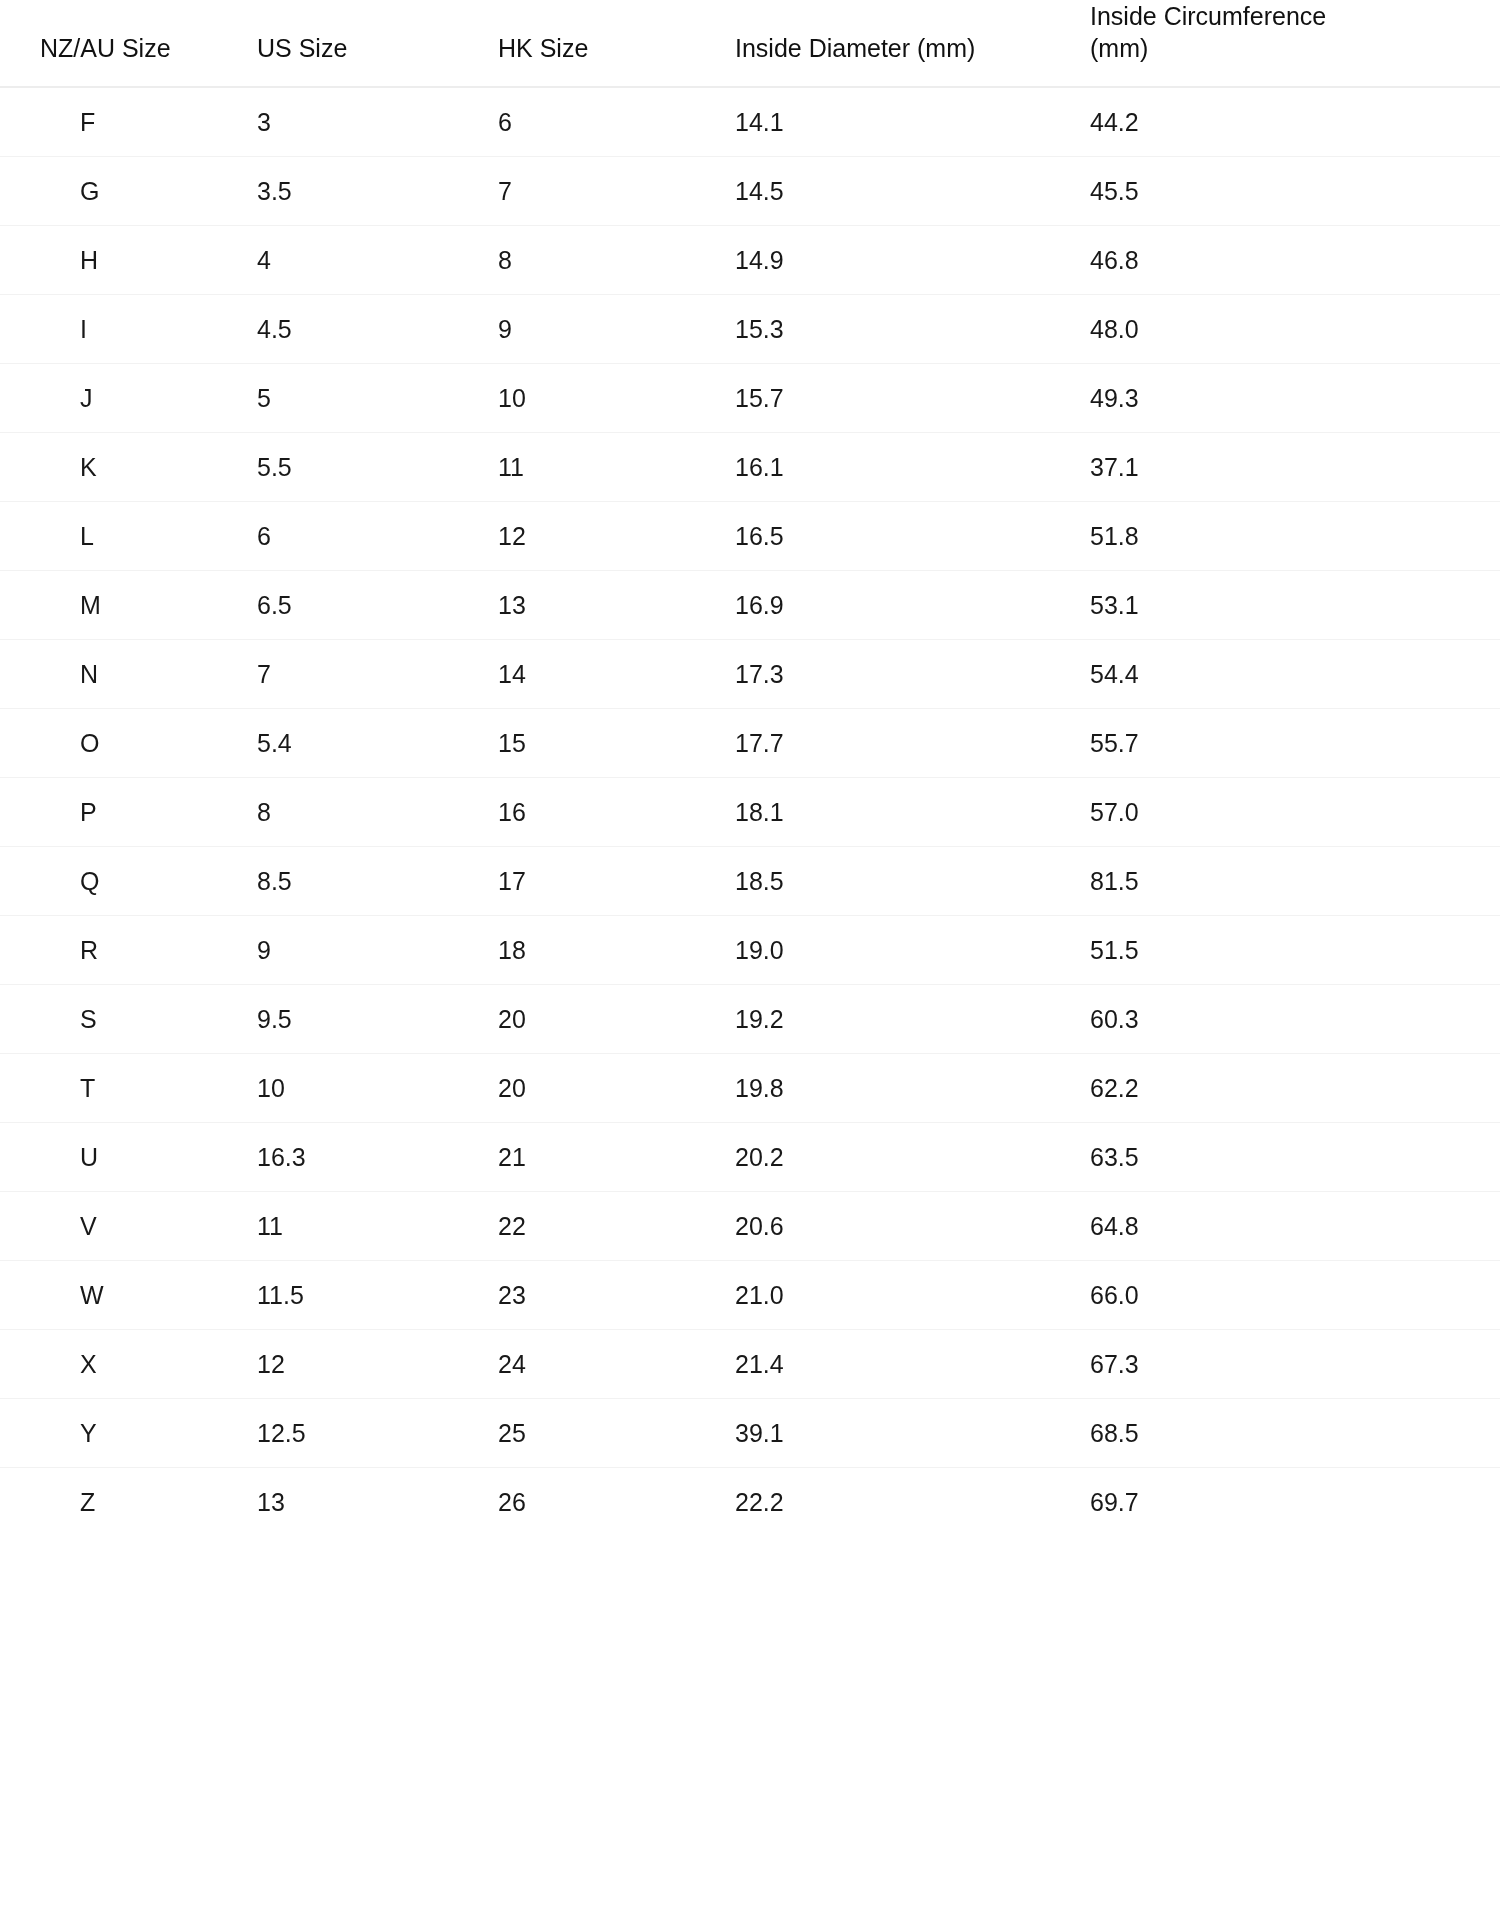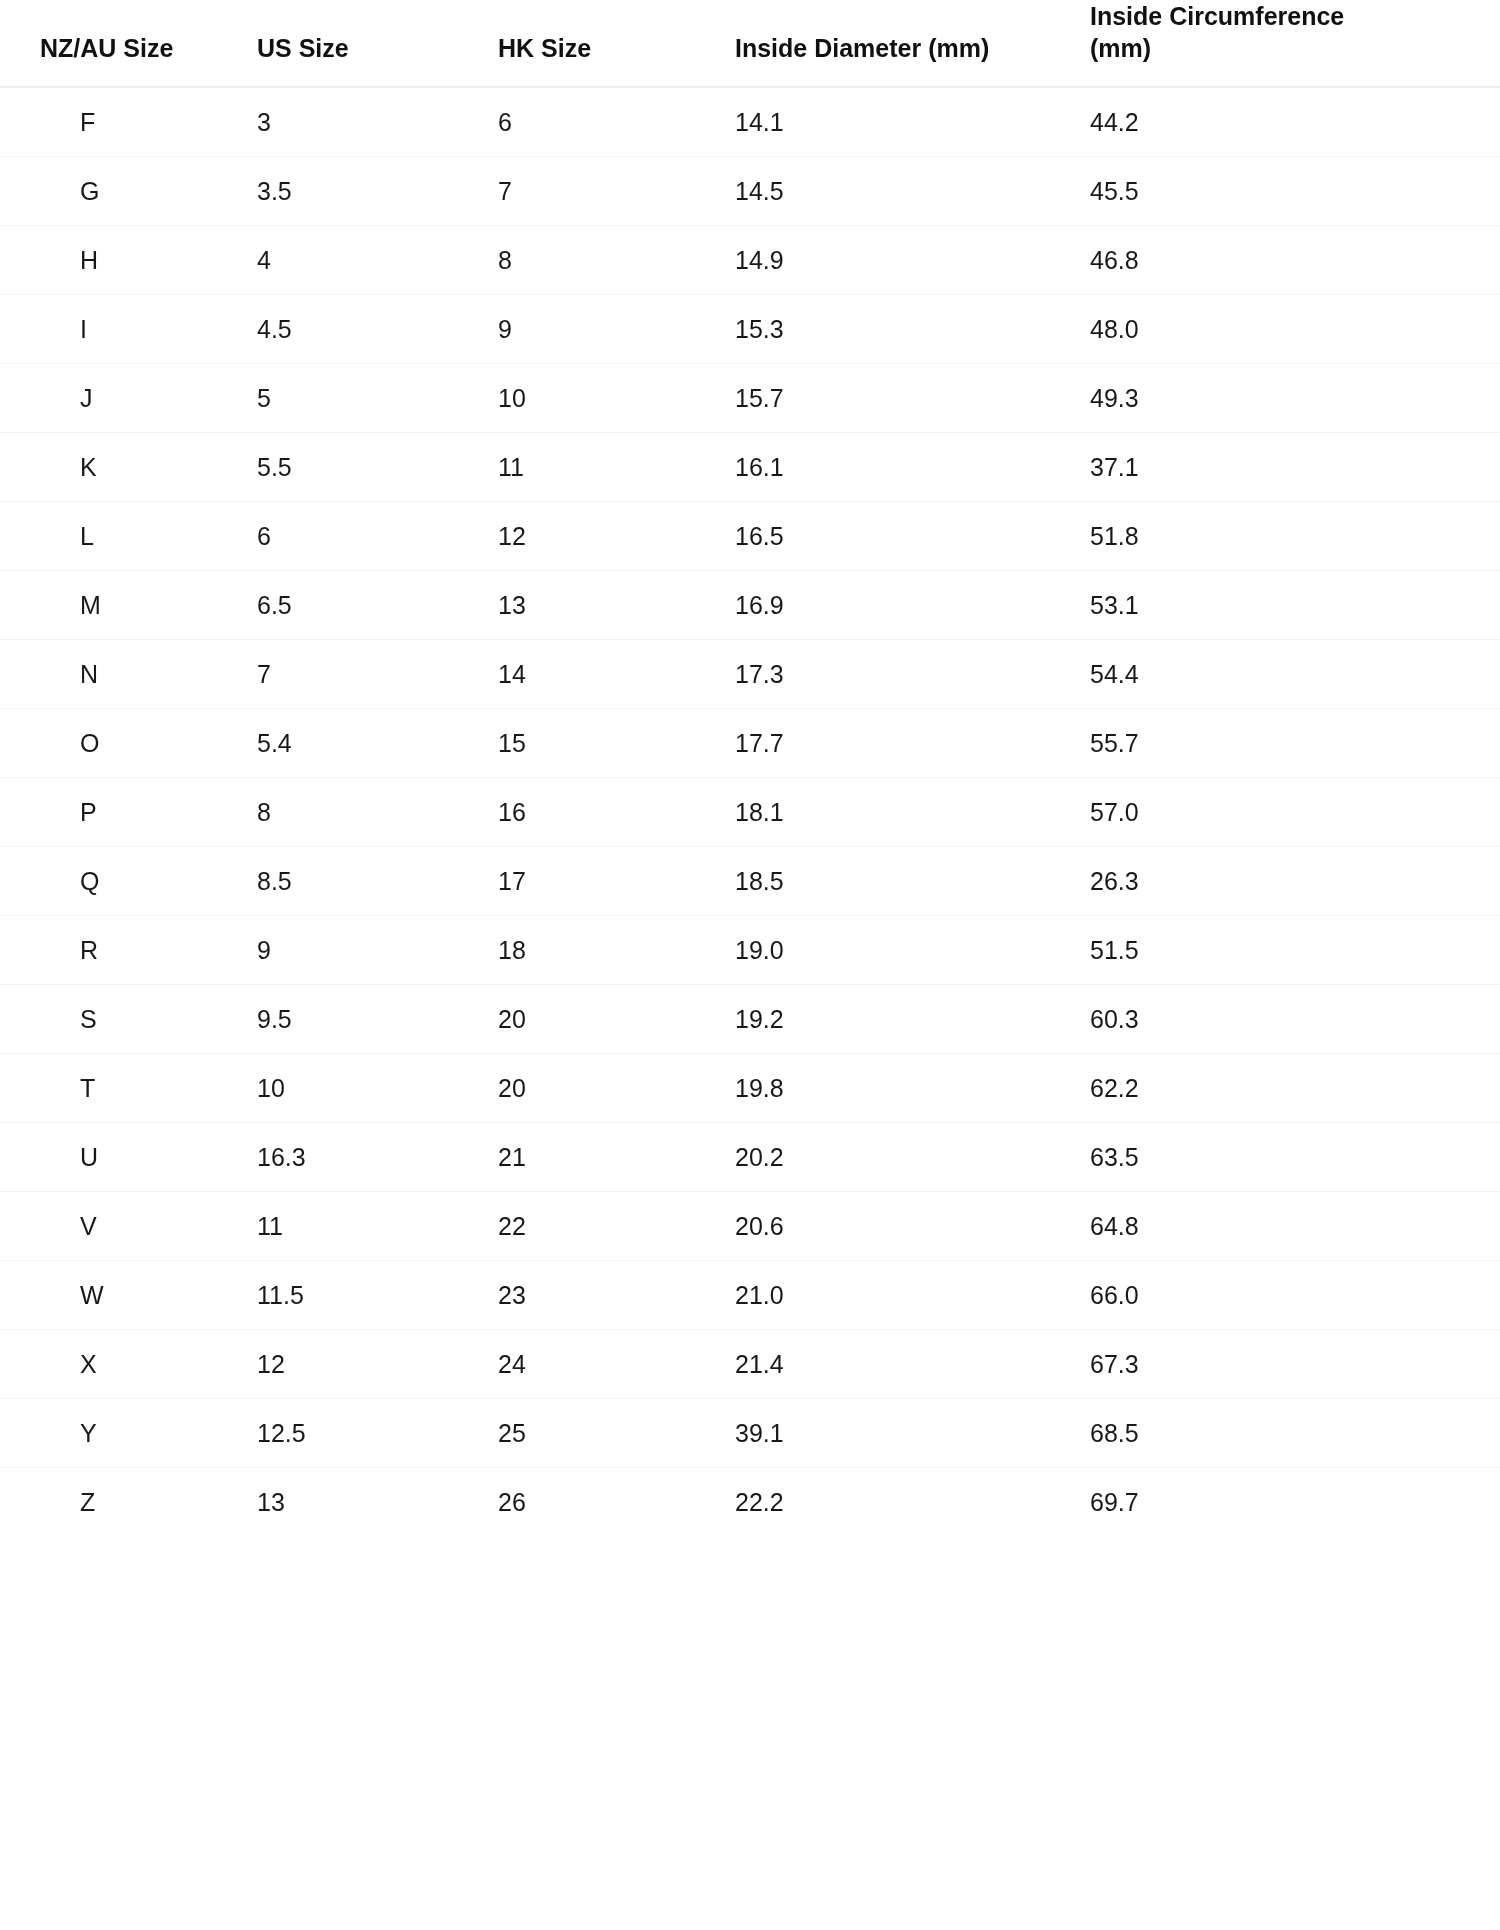--- a/index.html
+++ b/index.html
@@ -34,21 +34,21 @@
   col.c-nzau { width: 257px; }
   col.c-us   { width: 241px; }
   col.c-hk   { width: 237px; }
   col.c-dia  { width: 355px; }
   col.c-circ { width: 410px; }
 
   thead th {
     text-align: left;
     vertical-align: top;
     font-size: 25px;
-    font-weight: bold;
+    font-weight: normal;
     line-height: 1.28;
     color: #111111;
     padding: 0 24px 22px 0;
     border-bottom: 2px solid #ededed;
   }
   thead th:first-child {
     padding-left: 40px;
   }
   thead th.header-circ {
     padding-right: 10px;
@@ -192,21 +192,21 @@
     <td>8</td>
     <td>16</td>
     <td>18.1</td>
     <td>57.0</td>
   </tr>
         <tr>
     <td>Q</td>
     <td>8.5</td>
     <td>17</td>
     <td>18.5</td>
-    <td>26.3</td>
+    <td>81.5</td>
   </tr>
         <tr>
     <td>R</td>
     <td>9</td>
     <td>18</td>
     <td>19.0</td>
     <td>51.5</td>
   </tr>
         <tr>
     <td>S</td>

